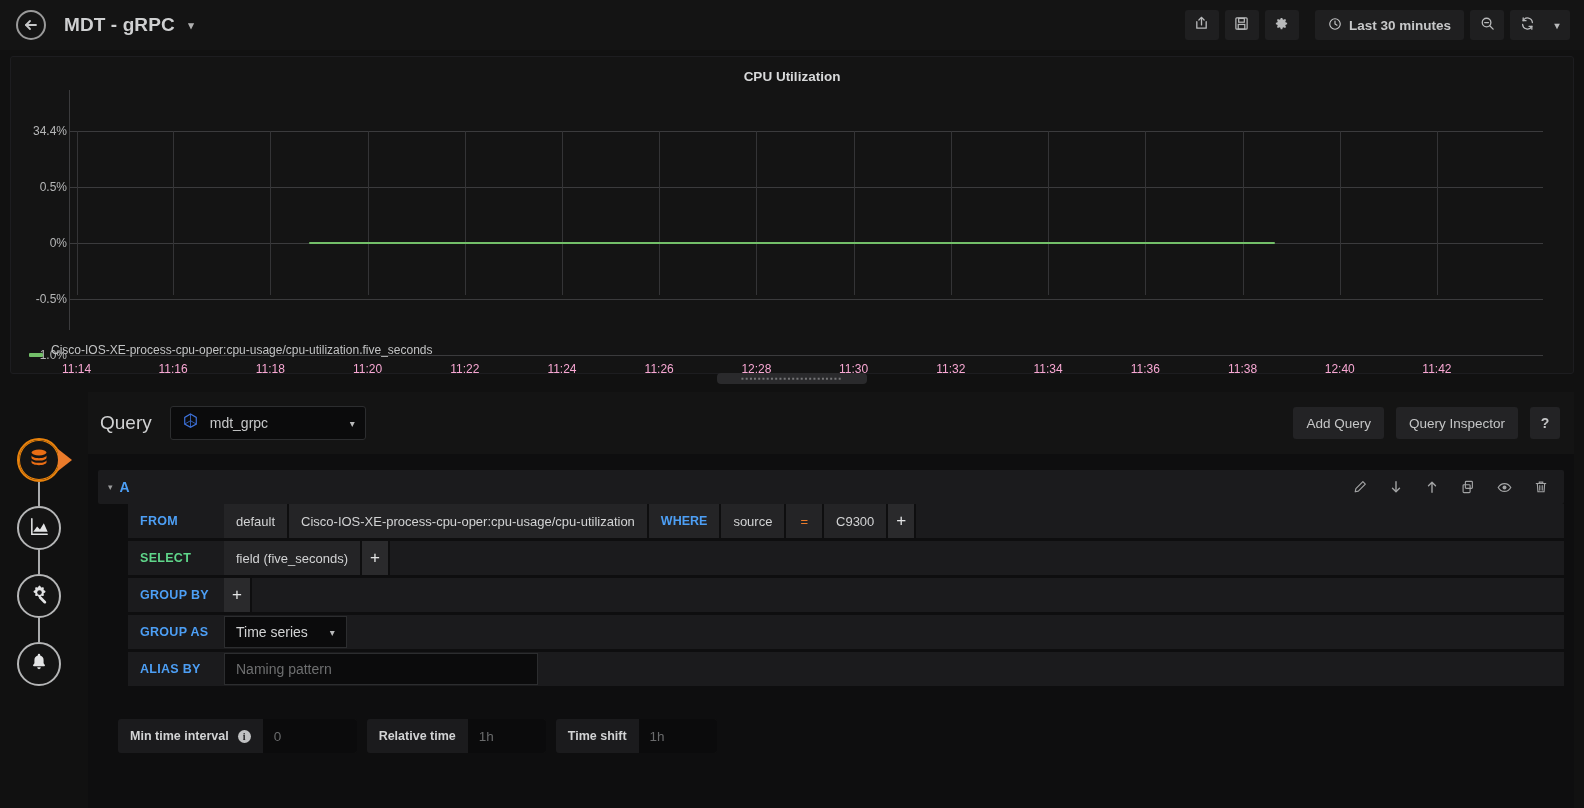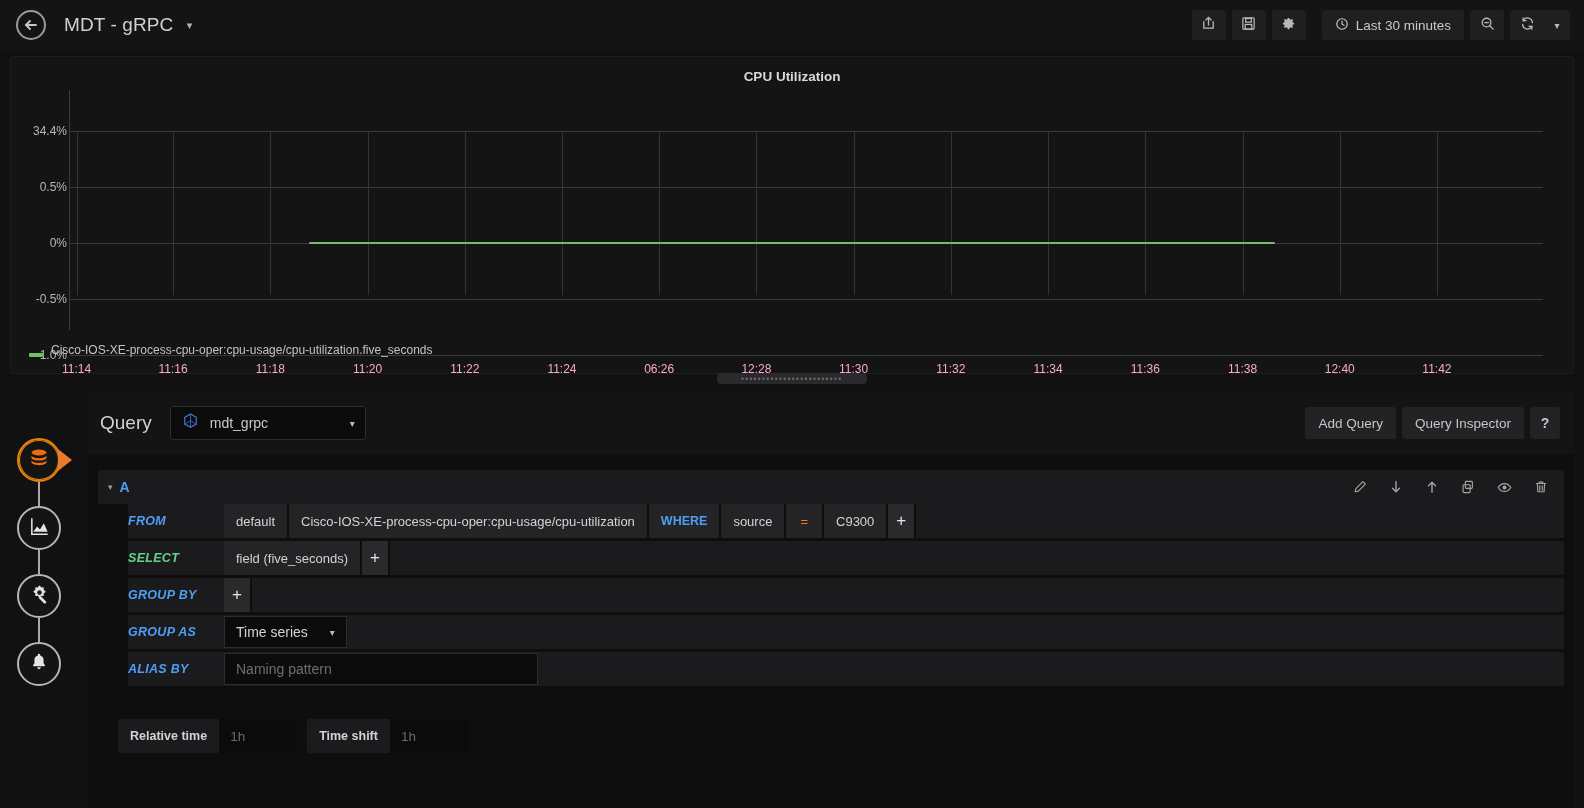--- a/index.html
+++ b/index.html
@@ -11,20 +11,21 @@
     overflow: hidden;
   }
 
   
   .topnav {
     height: 50px; width: 100%;
     background: #141414;
     display: flex; align-items: center;
     padding: 0 14px 0 16px;
     position: relative;
+    font-weight: bold;
   }
   .back-btn {
     width: 30px; height: 30px; border-radius: 50%;
     border: 2px solid #9a9a9a;
     display: flex; align-items: center; justify-content: center;
     cursor: pointer; flex: 0 0 auto;
   }
   .back-btn svg { display:block; }
   .dash-title {
     margin-left: 18px;
@@ -149,21 +150,21 @@
   }
   .query-label { font-size: 19px; color: #d0d1d2; margin-right: 18px; }
   .ds-picker {
     width: 196px; height: 34px;
     background: #0b0b0c; border: 1px solid #2c2d2f; border-radius: 3px;
     display: flex; align-items: center; padding: 0 10px;
     cursor: pointer;
   }
   .ds-name { font-size: 14px; color: #c8c9ca; margin-left: 10px; }
   .ds-caret { margin-left: auto; color: #b9babb; font-size: 10px; }
-  .qh-right { margin-left: auto; display: flex; gap: 6px; align-items: flex-end; }
+  .qh-right { margin-left: auto; display: flex; gap: 12px; align-items: flex-end; }
   .btn-sec {
     height: 32px; background: #232325; border: none; border-radius: 3px;
     color: #c5c6c7; font-size: 13.5px; padding: 0 13px; cursor: pointer;
     font-family: inherit;
   }
   .btn-help {
     height: 32px; width: 30px; background: #232325; border: none; border-radius: 3px;
     color: #c5c6c7; font-size: 14px; font-weight: bold; cursor: pointer;
   }
 
@@ -182,22 +183,22 @@
   .q-body { margin: 0 10px; padding-left: 30px; }
   .q-line {
     display: flex; align-items: stretch;
     border-bottom: 1px solid #0e0e0f;
     background: #1b1b1d;
     height: 35px;
     margin-bottom: 2px;
   }
   .q-key {
     width: 96px; flex: 0 0 96px;
-    display: flex; align-items: center; padding-left: 0;
-    font-size: 12.5px; font-weight: bold; letter-spacing: .3px; font-style: italic;
+    display: flex; align-items: center; padding-left: 12px;
+    font-size: 12.5px; font-weight: bold; letter-spacing: .3px;
   }
   .k-blue { color: #4d9ff5; }
   .k-green { color: #5fd68a; }
   .q-seg {
     display: flex; align-items: center; padding: 0 12px;
     font-size: 13px; color: #d2d3d4;
     background: #242426; border-right: 2px solid #0e0e0f;
     cursor: pointer; white-space: nowrap;
   }
   .q-seg.op { color: #eb7b2b; padding: 0 14px; }
@@ -367,21 +368,21 @@
       <div class="gridline-v" style="left:20.2%;top:41px;bottom:35px"></div>
       <div class="tick-x" style="left:20.2%;top:265px">11:20</div>
 
       <div class="gridline-v" style="left:26.8%;top:41px;bottom:35px"></div>
       <div class="tick-x" style="left:26.8%;top:265px">11:22</div>
 
       <div class="gridline-v" style="left:33.4%;top:41px;bottom:35px"></div>
       <div class="tick-x" style="left:33.4%;top:265px">11:24</div>
 
       <div class="gridline-v" style="left:40.0%;top:41px;bottom:35px"></div>
-      <div class="tick-x" style="left:40.0%;top:265px">06:26</div>
+      <div class="tick-x" style="left:40.0%;top:265px">11:26</div>
 
       <div class="gridline-v" style="left:46.6%;top:41px;bottom:35px"></div>
       <div class="tick-x" style="left:46.6%;top:265px">12:28</div>
 
       <div class="gridline-v" style="left:53.2%;top:41px;bottom:35px"></div>
       <div class="tick-x" style="left:53.2%;top:265px">11:30</div>
 
       <div class="gridline-v" style="left:59.8%;top:41px;bottom:35px"></div>
       <div class="tick-x" style="left:59.8%;top:265px">11:32</div>
 
@@ -560,20 +561,27 @@
     </div>
 
     <div class="q-line">
       <div class="q-key k-blue">ALIAS BY</div>
       <input class="q-input" type="text" placeholder="Naming pattern" style="">
       <div class="q-rest"></div>
     </div>
   </div>
 
   <div class="opts-row">
+    <div class="opt-group">
+      <span class="opt-label">
+        <span>Min time interval</span>
+        <span class="info-dot">i</span>
+      </span>
+      <input class="opt-input" style="width: 94px;" type="text" placeholder="0">
+    </div>
 
     <div class="opt-group">
       <span class="opt-label">Relative time</span>
       <input class="opt-input" style="width: 78px;" type="text" placeholder="1h">
     </div>
 
     <div class="opt-group">
       <span class="opt-label">Time shift</span>
       <input class="opt-input" style="width: 78px;" type="text" placeholder="1h">
     </div>

